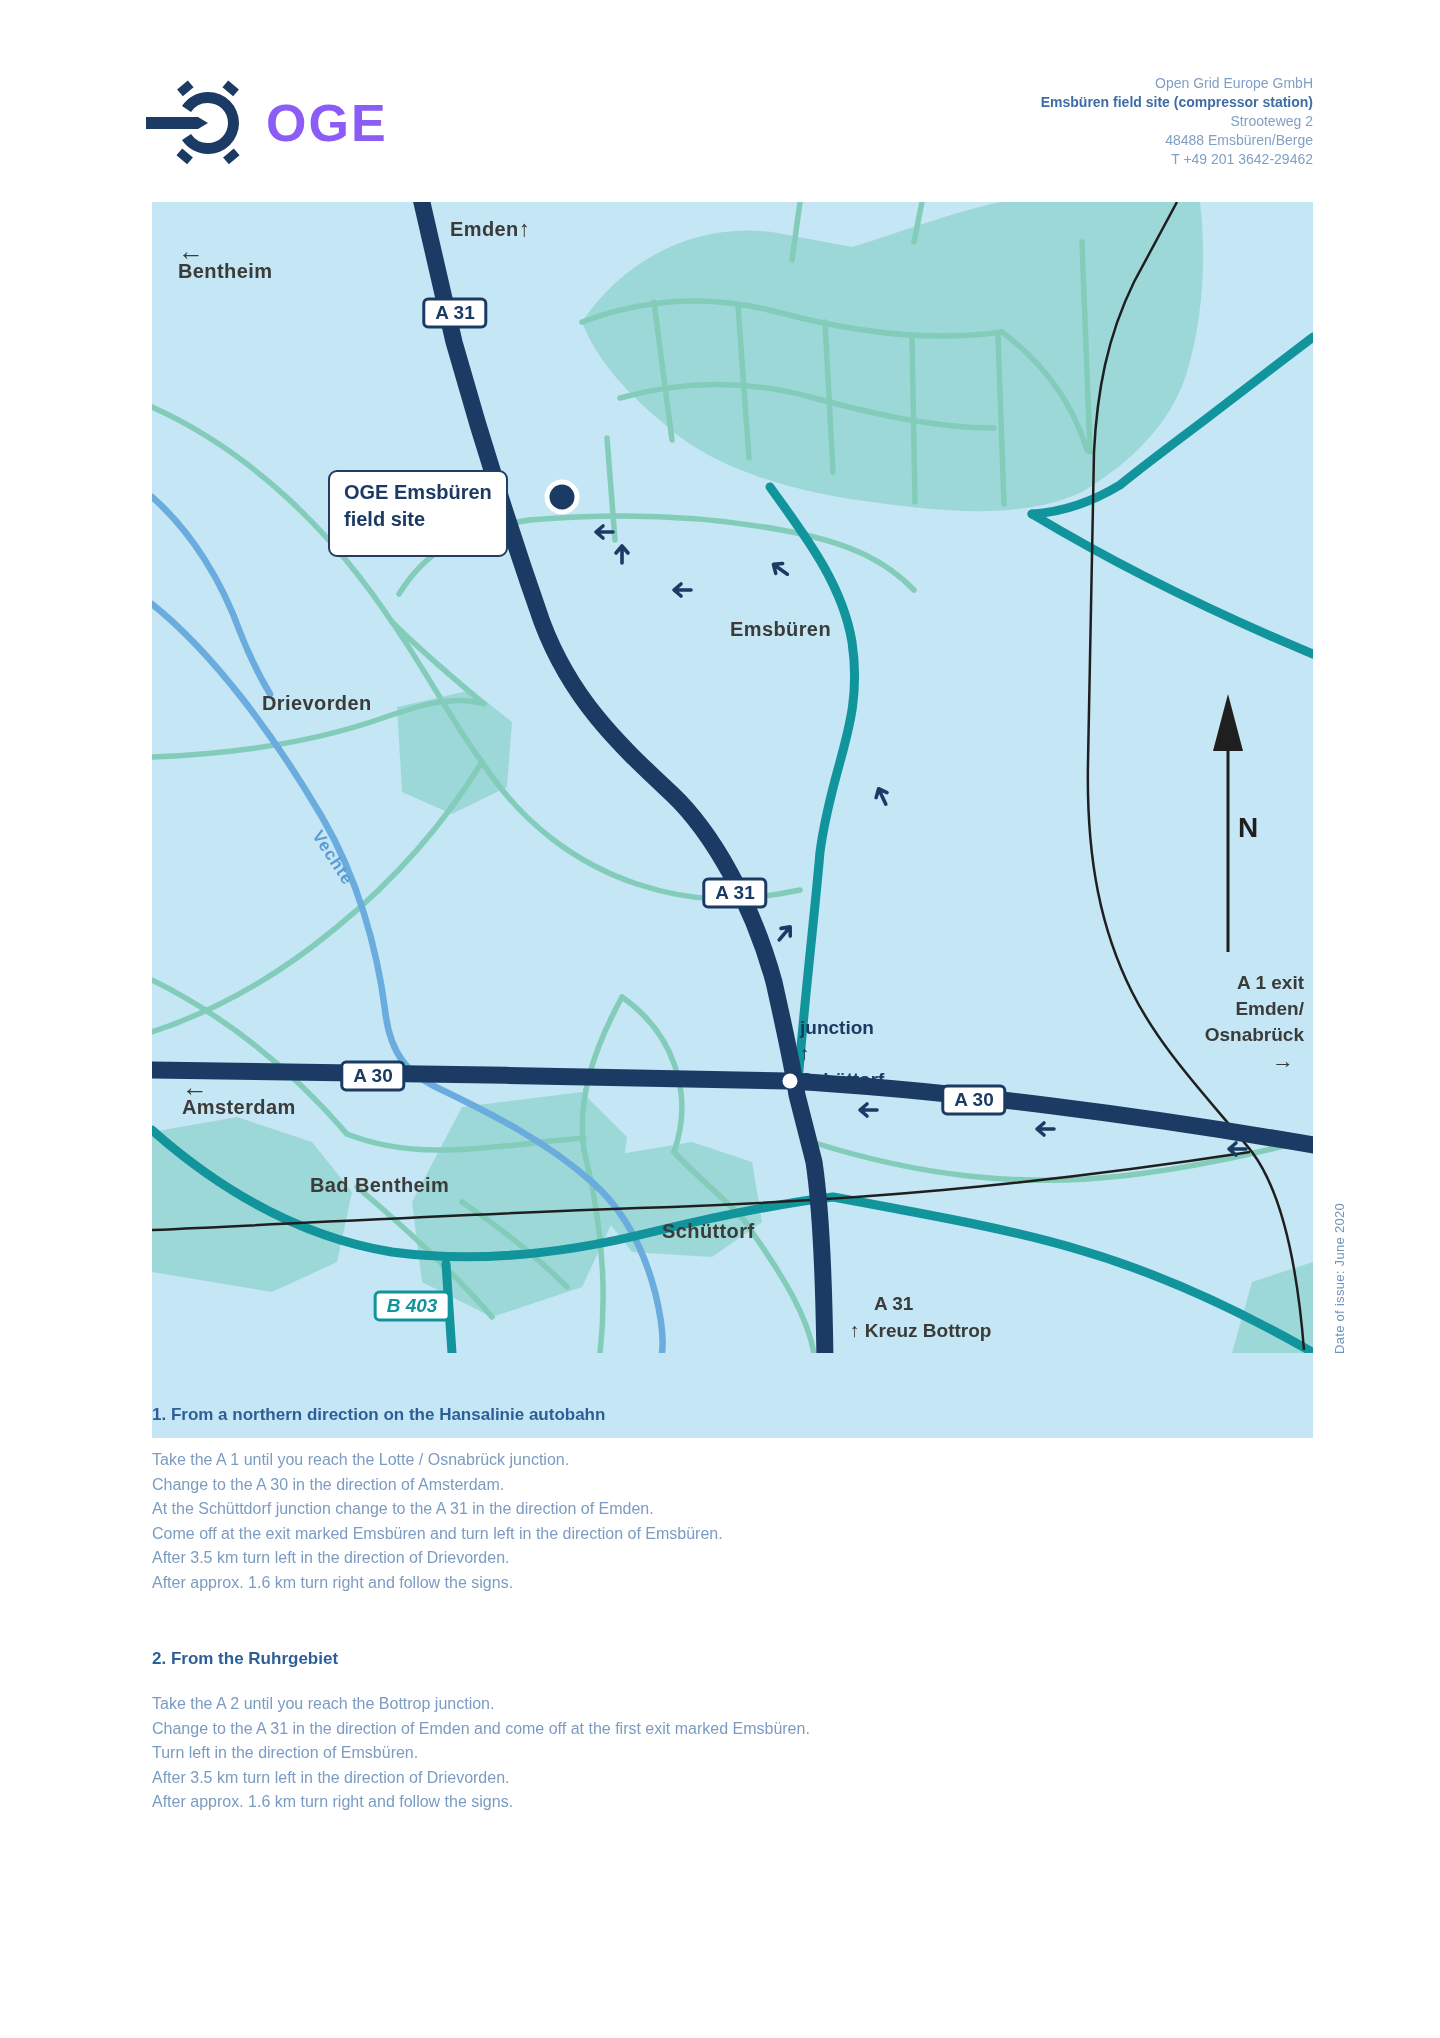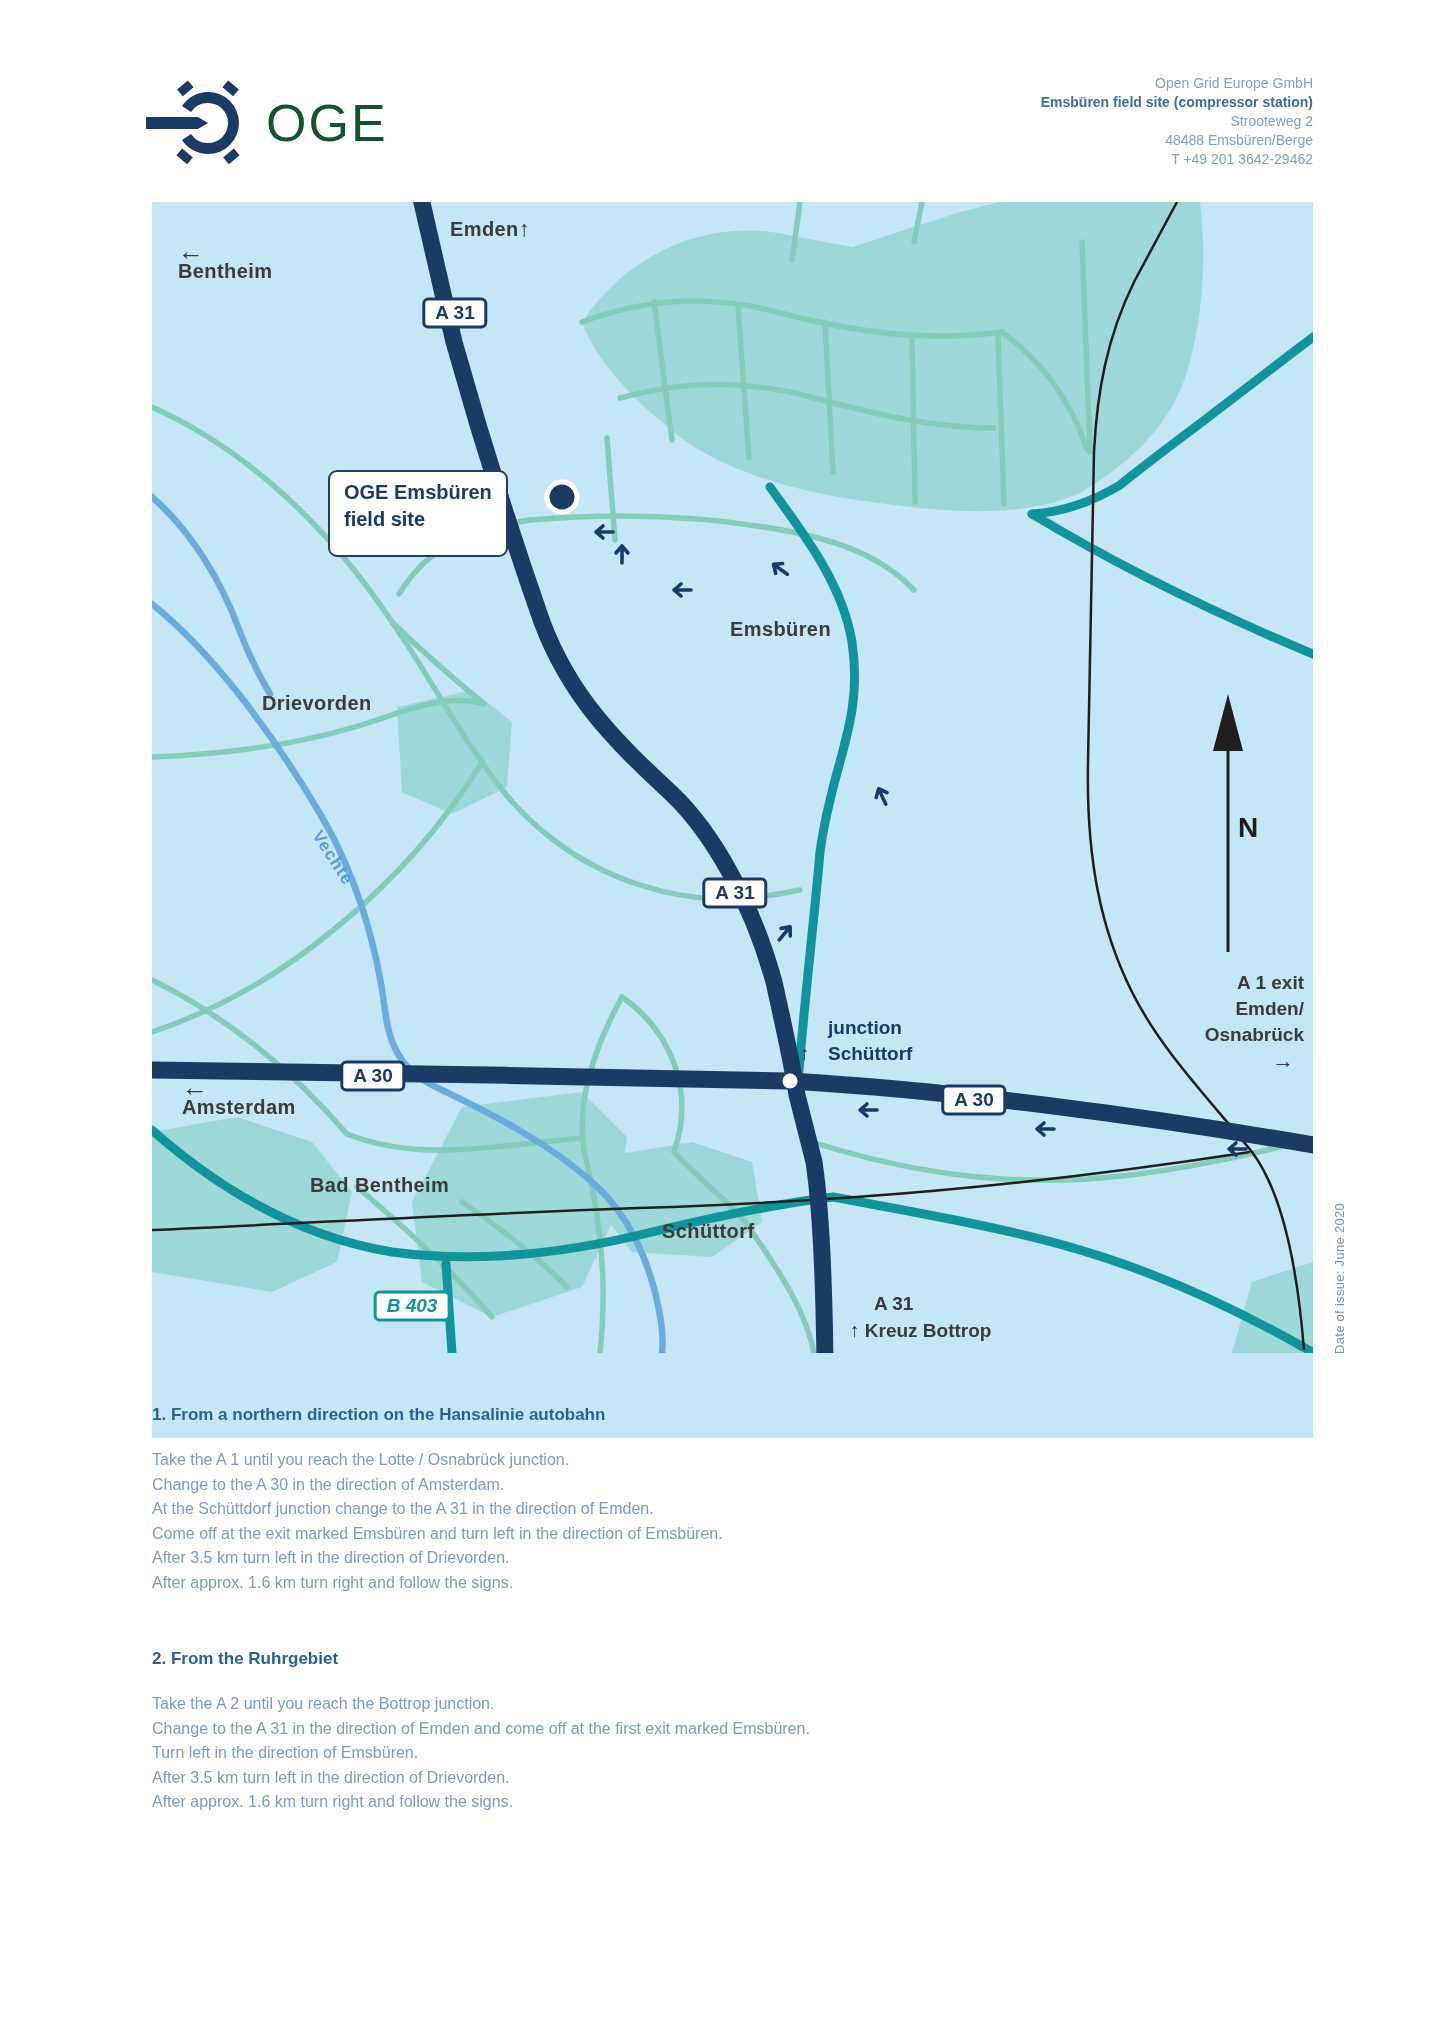--- a/index.html
+++ b/index.html
@@ -4,21 +4,21 @@
 <style>
   * { margin:0; padding:0; box-sizing:border-box; }
   html,body { background:#ffffff; }
   body {
     width:1440px; height:2038px; position:relative;
     font-family:"Liberation Sans", sans-serif;
     -webkit-font-smoothing:antialiased;
   }
   
   .logo { position:absolute; left:146px; top:80px; display:flex; align-items:center; }
-  .logo-text { color:#14532d; font-weight:normal; font-size:52px; letter-spacing:2px; margin-left:16px; }
+  .logo-text { color:#8b5cf6; font-weight:bold; font-size:52px; letter-spacing:2px; margin-left:16px; }
   .address { position:absolute; right:127px; top:74px; text-align:right;
              font-size:14px; line-height:19px; color:#7f9fc5; }
   .address .bold { color:#3e6ca3; font-weight:bold; }
   
   .map { position:absolute; left:152px; top:202px; width:1161px; height:1236px;
          background:#c4e6f5; overflow:hidden; }
   .map svg { position:absolute; left:0; top:0; }
   .maplabel { position:absolute; color:#3b3b3a; font-weight:600; font-size:20px;
               letter-spacing:0.4px; white-space:nowrap; }
   .maplabel .arr { font-size:22px; }
@@ -26,21 +26,21 @@
   .badge { position:absolute; transform:translate(-50%,-50%); background:#ffffff;
            border:3px solid #1b3a64; border-radius:6px; padding:1px 10px 2px 10px;
            color:#1b3a64; font-weight:bold; font-size:19px; white-space:nowrap; }
   .badge.teal { border-color:#12949c; color:#12949c; }
   .sitebox { position:absolute; left:176px; top:268px; background:#ffffff;
              border:2px solid #223c63; border-radius:9px; padding:7px 14px 22px 14px;
              color:#1b3a64; font-weight:bold; font-size:20px; line-height:27px;
              white-space:nowrap; }
   .junction-label { position:absolute; left:648px; top:813px; color:#1b3a64;
                     font-weight:600; font-size:19px; line-height:26px; }
-  .junction-label .row { display:flex; }
+  .junction-label .row { display:flex;flex-direction:column; }
   .junction-label .acol { width:28px; }
   .kreuz { position:absolute; left:698px; top:1088px; color:#3b3b3a;
            font-weight:600; font-size:19px; line-height:27px; }
   .kreuz .ind { margin-left:24px; }
   .a1exit { position:absolute; left:1018px; top:768px; width:134px; text-align:right;
             color:#3b3b3a; font-weight:600; font-size:19px; line-height:26px; }
   .a1exit .arrline { padding-right:10px; font-size:22px; }
   .nlabel { position:absolute; left:1086px; top:610px; color:#1f1f1f;
             font-weight:bold; font-size:28px; }
   .vechte { position:absolute; left:150px; top:646px; color:#5d9bd3; font-weight:600;

